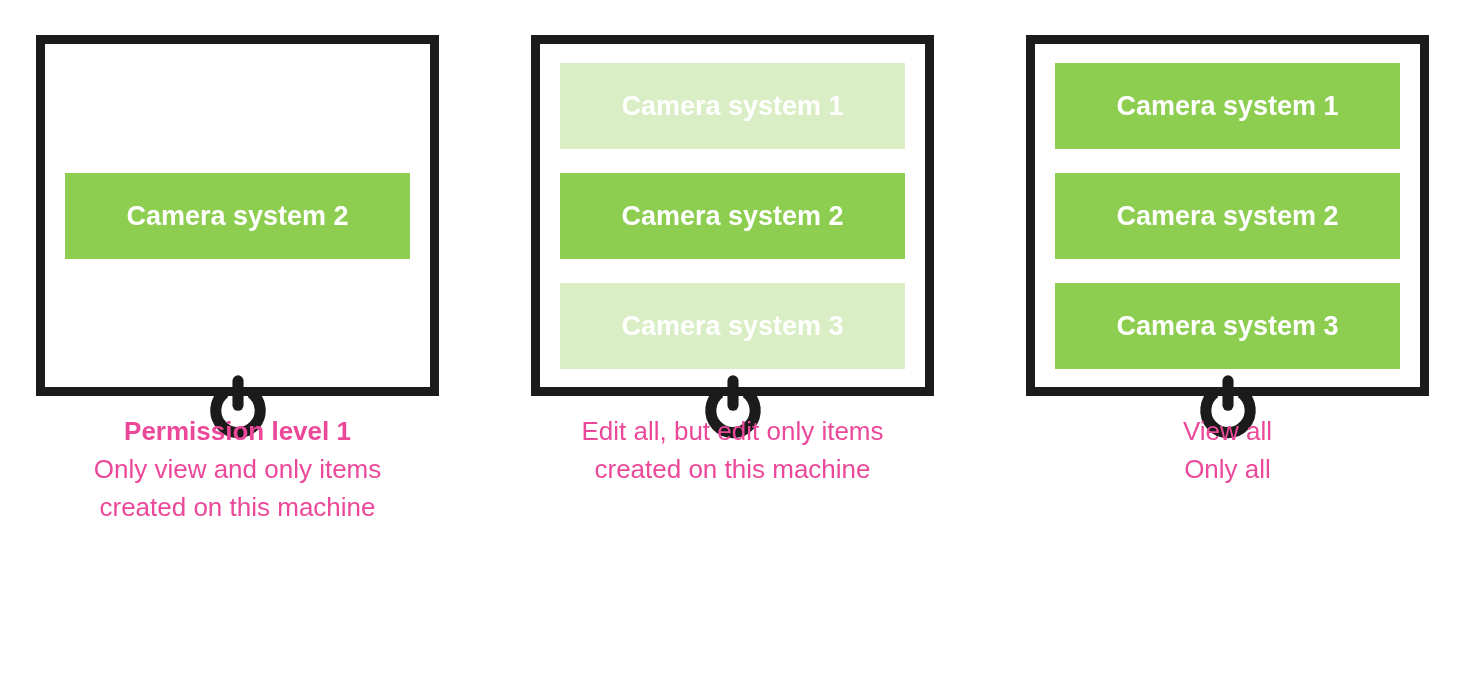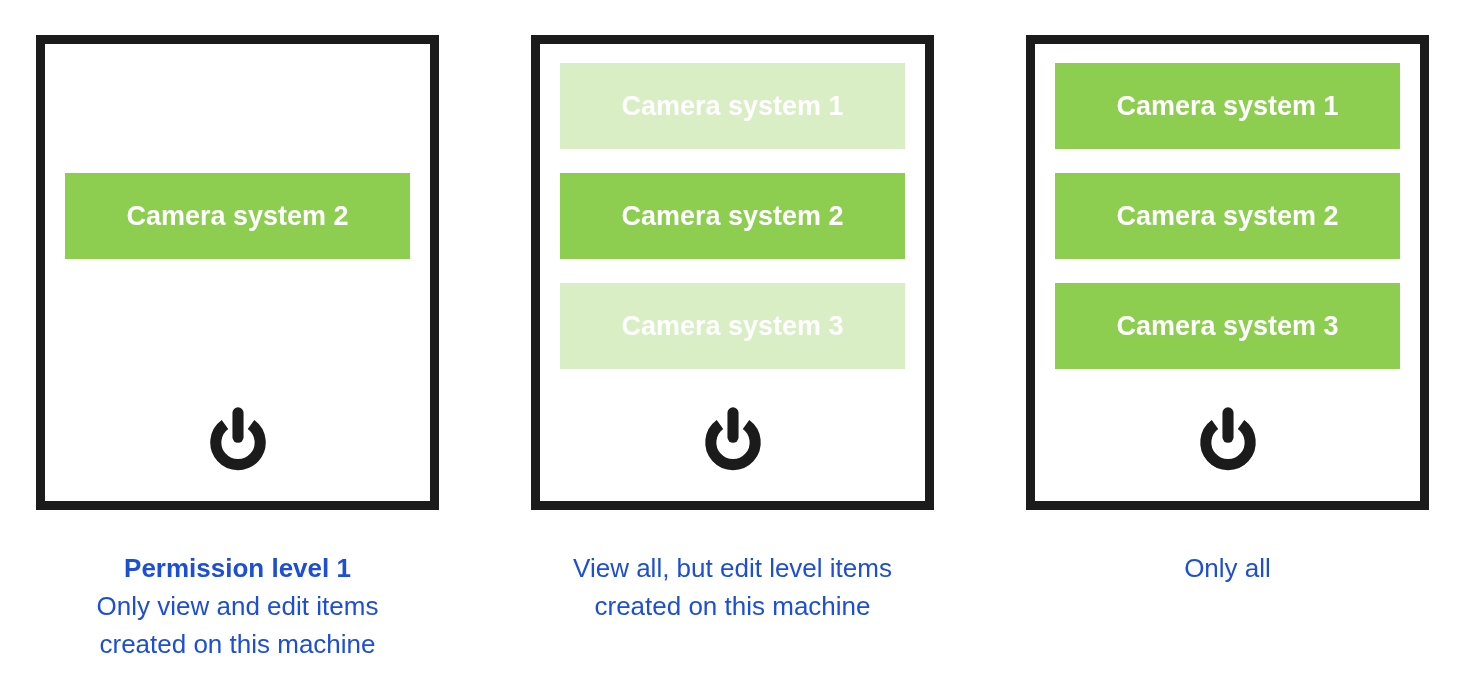--- a/index.html
+++ b/index.html
@@ -21,21 +21,21 @@
   }
   .column {
     width: 403px;
     display: flex;
     flex-direction: column;
     flex: 0 0 auto;
   }
   .panel {
     box-sizing: border-box;
     width: 403px;
-    height: 475px;
+    height: 361px;
     border: 9px solid #1b1b1b;
     background: #ffffff;
     display: flex;
     flex-direction: column;
     padding: 19px 20px 26px 20px;
   }
   .buttons {
     display: flex;
     flex-direction: column;
     gap: 24px;
@@ -57,23 +57,23 @@
     height: 86px;
     visibility: hidden;
   }
   .power-wrap {
     margin-top: auto;
     display: flex;
     justify-content: center;
   }
   .power-wrap svg { display: block; }
   .caption {
-    margin-top: 39px;
+    margin-top: 16px;
     text-align: center;
-    color: #1d4ed8;
+    color: #ec4899;
     font-size: 26px;
     line-height: 38px;
   }
   .caption .title { font-weight: 700; }
 </style>
 </head>
 <body>
 
 <div class="canvas">
 
@@ -86,57 +86,58 @@
       </div>
       <div class="power-wrap">
         <svg width="74" height="74" viewBox="0 0 100 100" aria-hidden="true">
           <path d="M 32.4 31.7 A 30 30 0 1 0 67.6 31.7" fill="none" stroke="#1b1b1b" stroke-width="15"></path>
           <line x1="50" y1="16" x2="50" y2="49" stroke="#1b1b1b" stroke-width="15" stroke-linecap="round"></line>
         </svg>
       </div>
     </div>
     <div class="caption">
       <div class="title">Permission level 1</div>
-      <div>Only view and edit items</div>
+      <div>Only view and only items</div>
       <div>created on this machine</div>
     </div>
   </div>
 
   <div class="column">
     <div class="panel">
       <div class="buttons">
         <div class="btn state-faded">Camera system 1</div>
         <div class="btn state-active">Camera system 2</div>
         <div class="btn state-faded">Camera system 3</div>
       </div>
       <div class="power-wrap">
         <svg width="74" height="74" viewBox="0 0 100 100" aria-hidden="true">
           <path d="M 32.4 31.7 A 30 30 0 1 0 67.6 31.7" fill="none" stroke="#1b1b1b" stroke-width="15"></path>
           <line x1="50" y1="16" x2="50" y2="49" stroke="#1b1b1b" stroke-width="15" stroke-linecap="round"></line>
         </svg>
       </div>
     </div>
     <div class="caption">
-      <div>View all, but edit level items</div>
+      <div>Edit all, but edit only items</div>
       <div>created on this machine</div>
     </div>
   </div>
 
   <div class="column">
     <div class="panel">
       <div class="buttons">
         <div class="btn state-active">Camera system 1</div>
         <div class="btn state-active">Camera system 2</div>
         <div class="btn state-active">Camera system 3</div>
       </div>
       <div class="power-wrap">
         <svg width="74" height="74" viewBox="0 0 100 100" aria-hidden="true">
           <path d="M 32.4 31.7 A 30 30 0 1 0 67.6 31.7" fill="none" stroke="#1b1b1b" stroke-width="15"></path>
           <line x1="50" y1="16" x2="50" y2="49" stroke="#1b1b1b" stroke-width="15" stroke-linecap="round"></line>
         </svg>
       </div>
     </div>
     <div class="caption">
+      <div>View all</div>
       <div>Only all</div>
     </div>
   </div>
 
 </div>
 
 </body></html>

